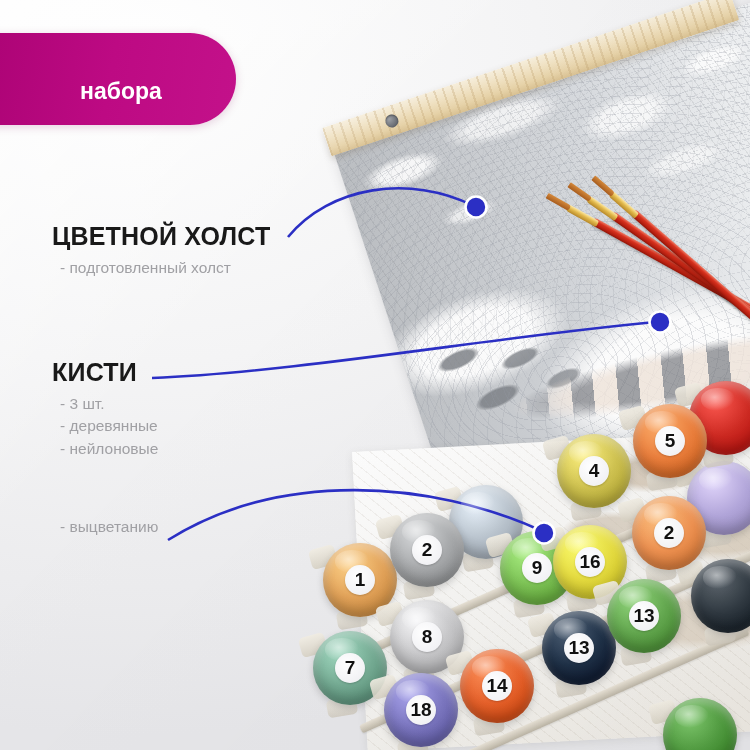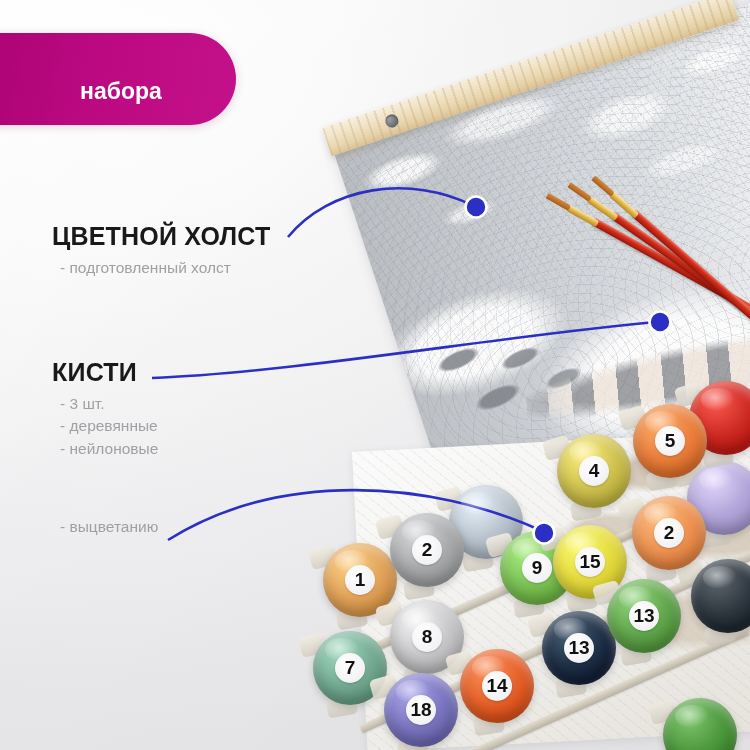--- a/index.html
+++ b/index.html
@@ -344,21 +344,21 @@
           <div class="tab2"></div>
           <div class="lid" style="background: radial-gradient(circle at 36% 28%, rgb(172, 242, 132) 0%, rgb(124, 194, 84) 48%, rgb(82, 152, 42) 100%);"></div>
           <div class="gloss"></div>
           <div class="num">9</div>
         </div>
         <div class="pot" style="left: 553px; top: 525px;">
           <div class="tab"></div>
           <div class="tab2"></div>
           <div class="lid" style="background: radial-gradient(circle at 36% 28%, rgb(255, 255, 111) 0%, rgb(230, 220, 63) 48%, rgb(188, 178, 21) 100%);"></div>
           <div class="gloss"></div>
-          <div class="num">15</div>
+          <div class="num">16</div>
         </div>
         <div class="pot" style="left: 632px; top: 496px;">
           <div class="tab"></div>
           <div class="tab2"></div>
           <div class="lid" style="background: radial-gradient(circle at 36% 28%, rgb(255, 194, 129) 0%, rgb(240, 146, 81) 48%, rgb(198, 104, 39) 100%);"></div>
           <div class="gloss"></div>
           <div class="num">2</div>
         </div>
         <div class="pot" style="left: 384px; top: 673px;">
           <div class="tab"></div>

